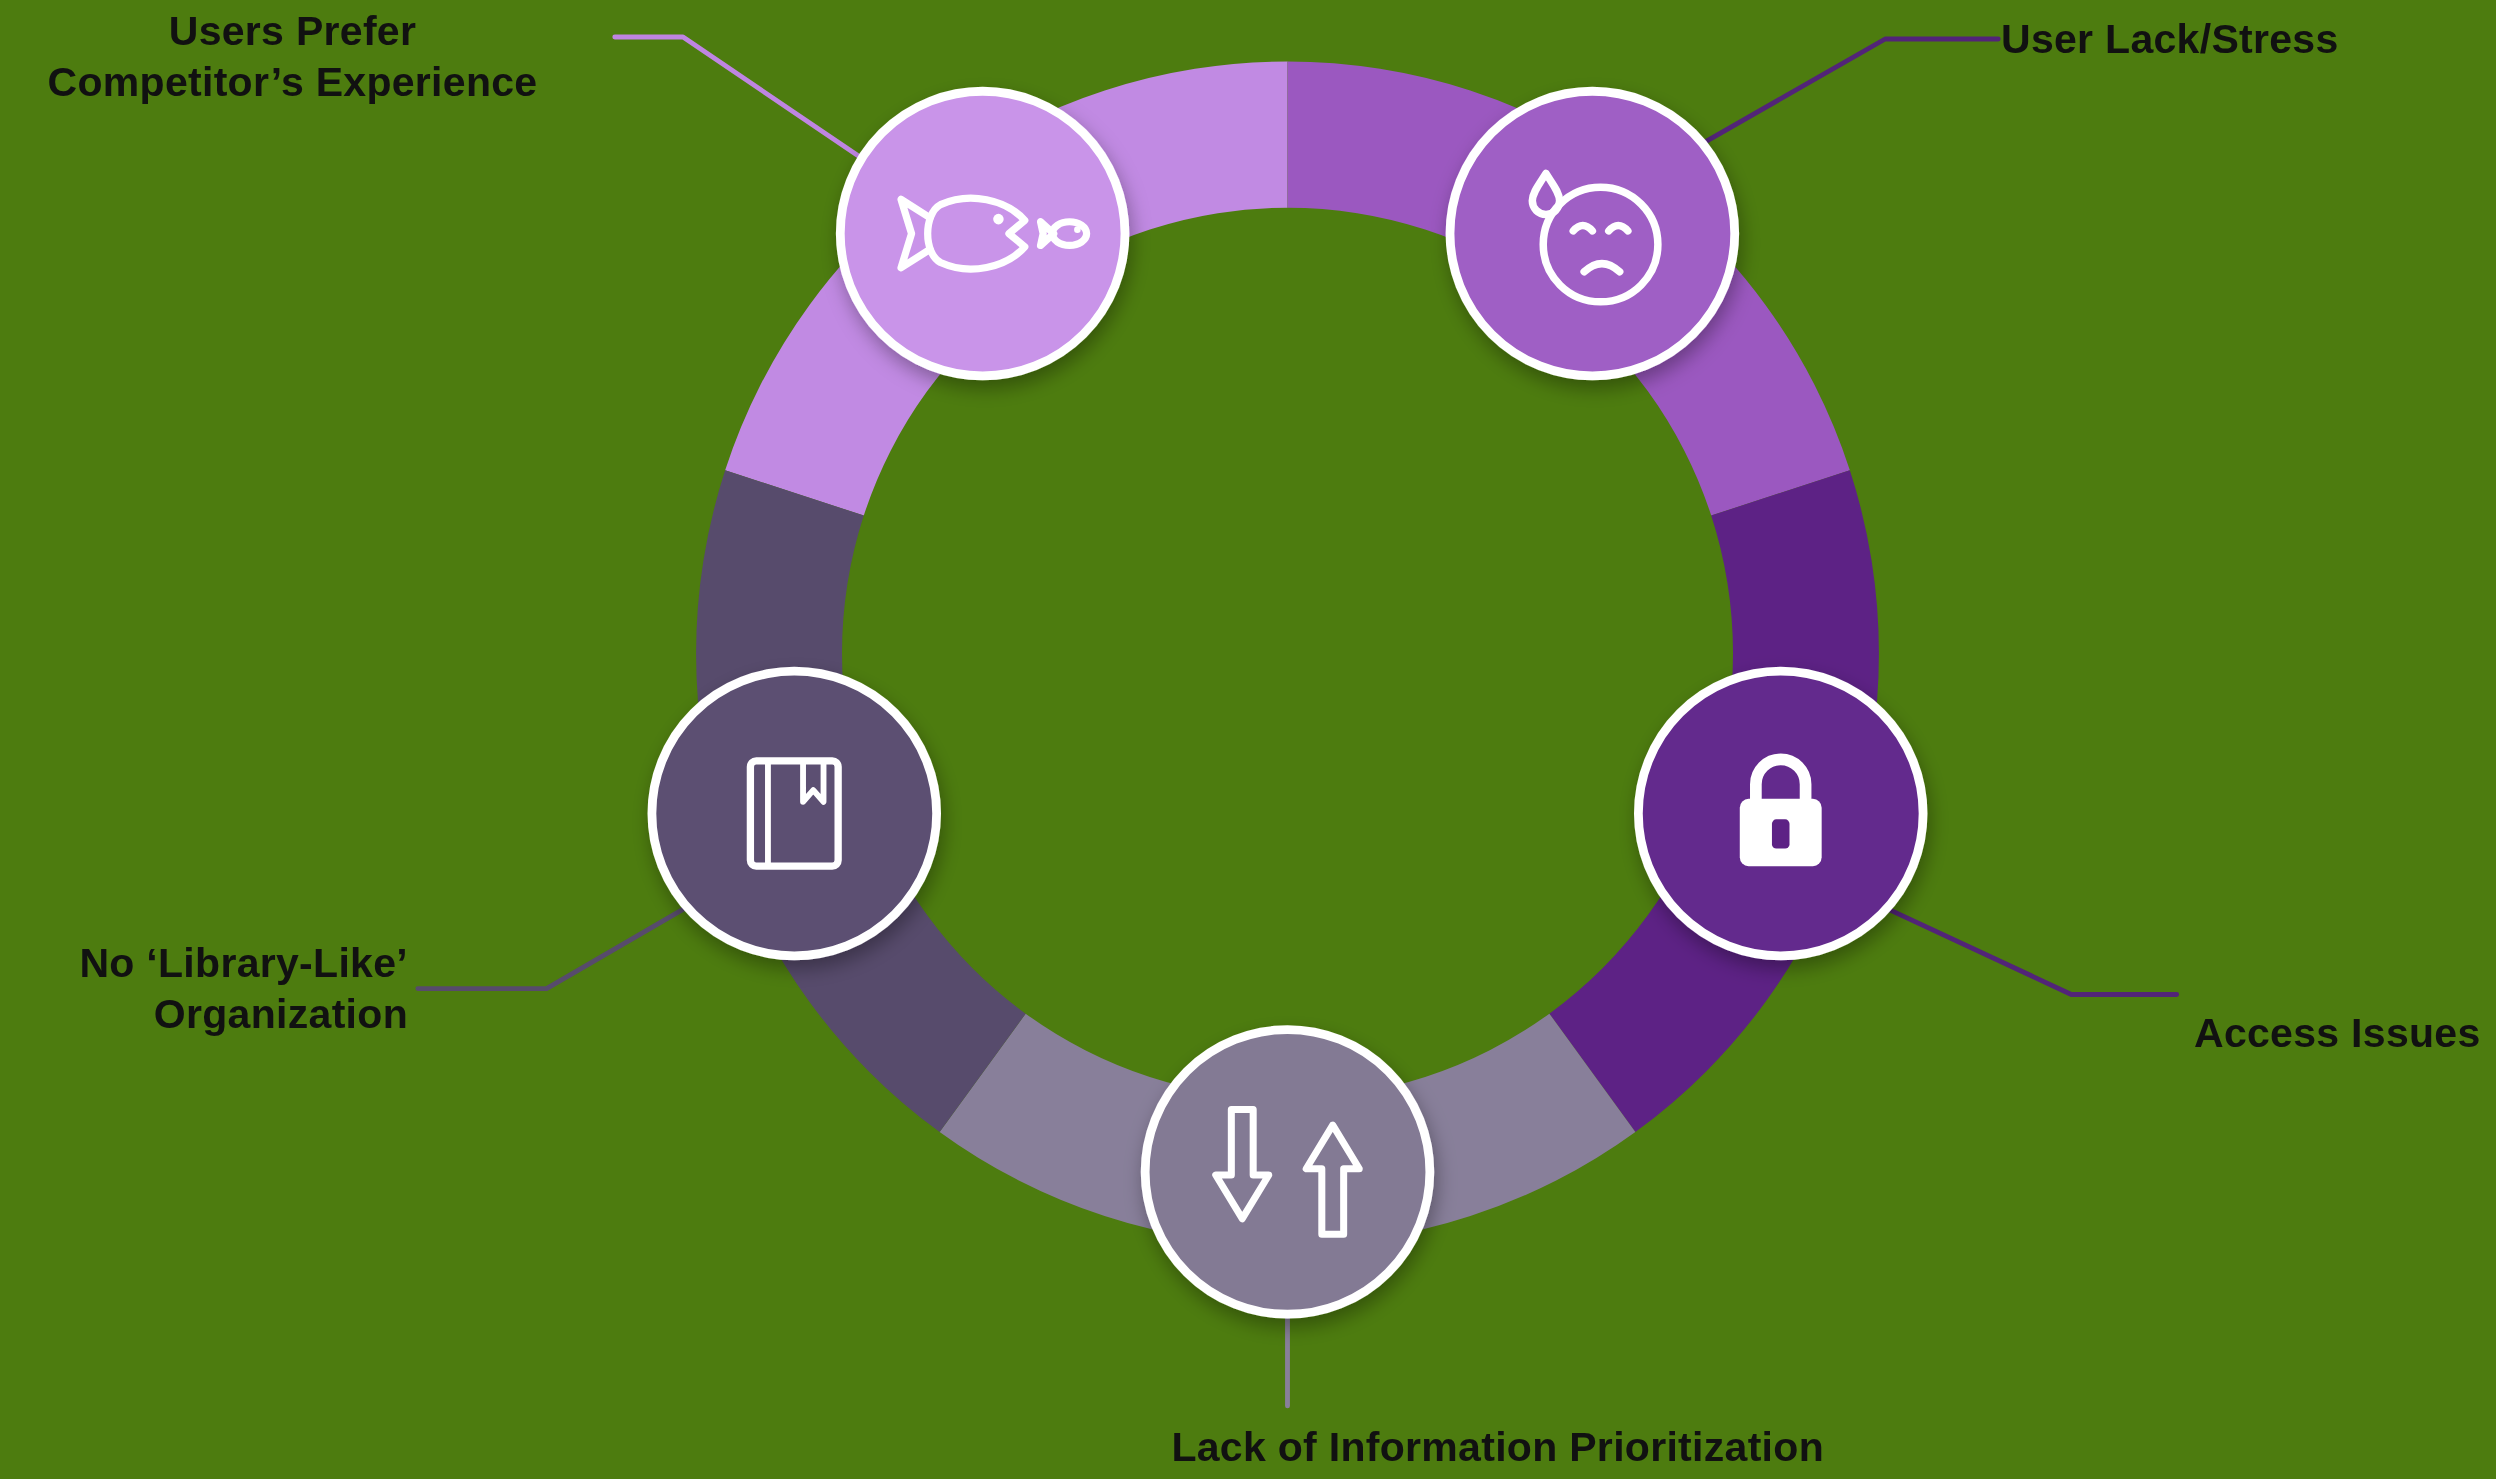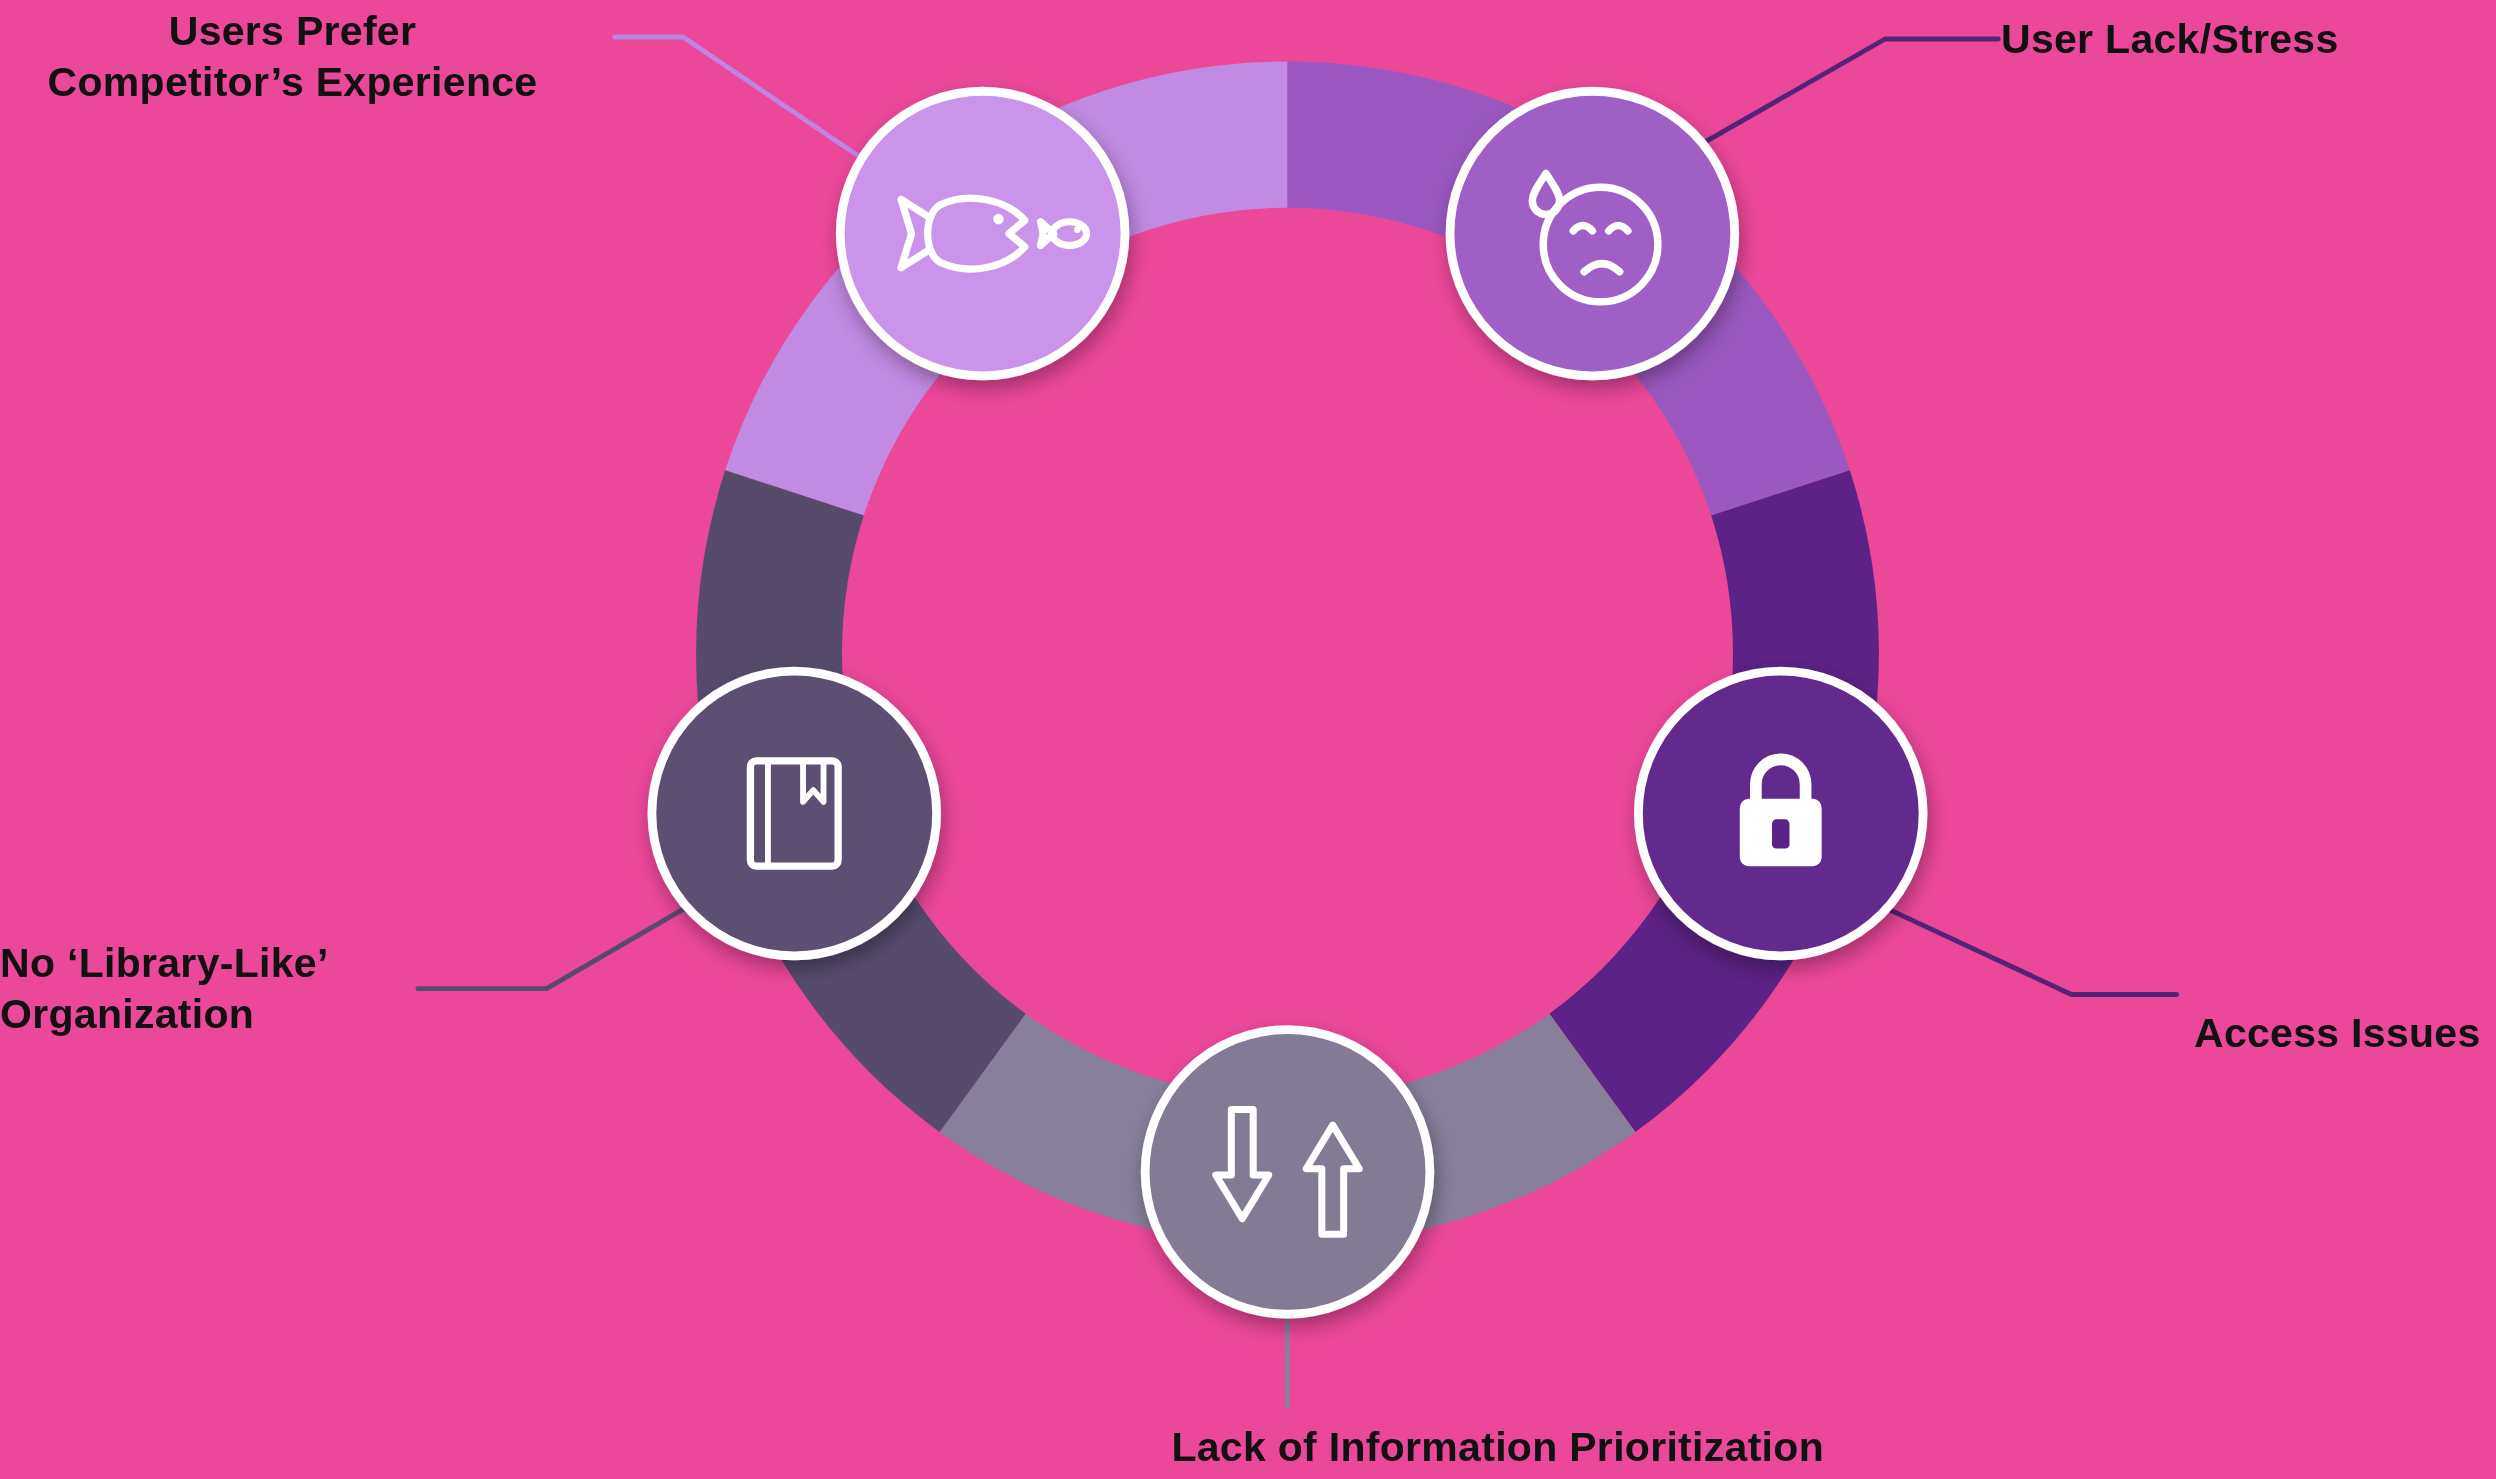--- a/index.html
+++ b/index.html
@@ -1,38 +1,38 @@
 <!DOCTYPE html>
 <html><head>
 <meta charset="utf-8">
 <style>
   html, body { margin: 0; padding: 0; background: #ffffff; }
   .stage {
     position: relative;
     width: 2497px;
     height: 1479px;
-    background: #ec4899;
+    background: #4d7c0f;
     font-family: "Liberation Sans", sans-serif;
     overflow: hidden;
   }
   .stage svg { position: absolute; left: 0; top: 0; }
   .label {
     position: absolute;
     font-weight: 700;
     font-size: 41px;
     line-height: 1.24;
     color: #111111;
     white-space: pre-line;
     letter-spacing: 0.3px;
   }
   .label-competitor { left: 0px;    top: 5.9px;    width: 585px;  text-align: center; }
   .label-fear       { left: 2001px; top: 13.7px; }
   .label-access     { left: 2194px; top: 965px; margin-top: 43px; }
   .label-lack       { left: 751px;  top: 1422px; width: 1073px; text-align: right; }
-  .label-library    { left: 0px;    top: 938px;  width: 408px;  text-align: left; }
+  .label-library    { left: 0px;    top: 938px;  width: 408px;  text-align: right; }
 </style>
 </head>
 <body>
 
 <div class="stage">
 
   <svg width="2497" height="1479" viewBox="0 0 2560 1517">
     <defs>
       <filter id="badgeShadow" x="-40%" y="-40%" width="180%" height="180%">
         <feDropShadow dx="3" dy="9" stdDeviation="10" flood-color="#000000" flood-opacity="0.32"></feDropShadow>

